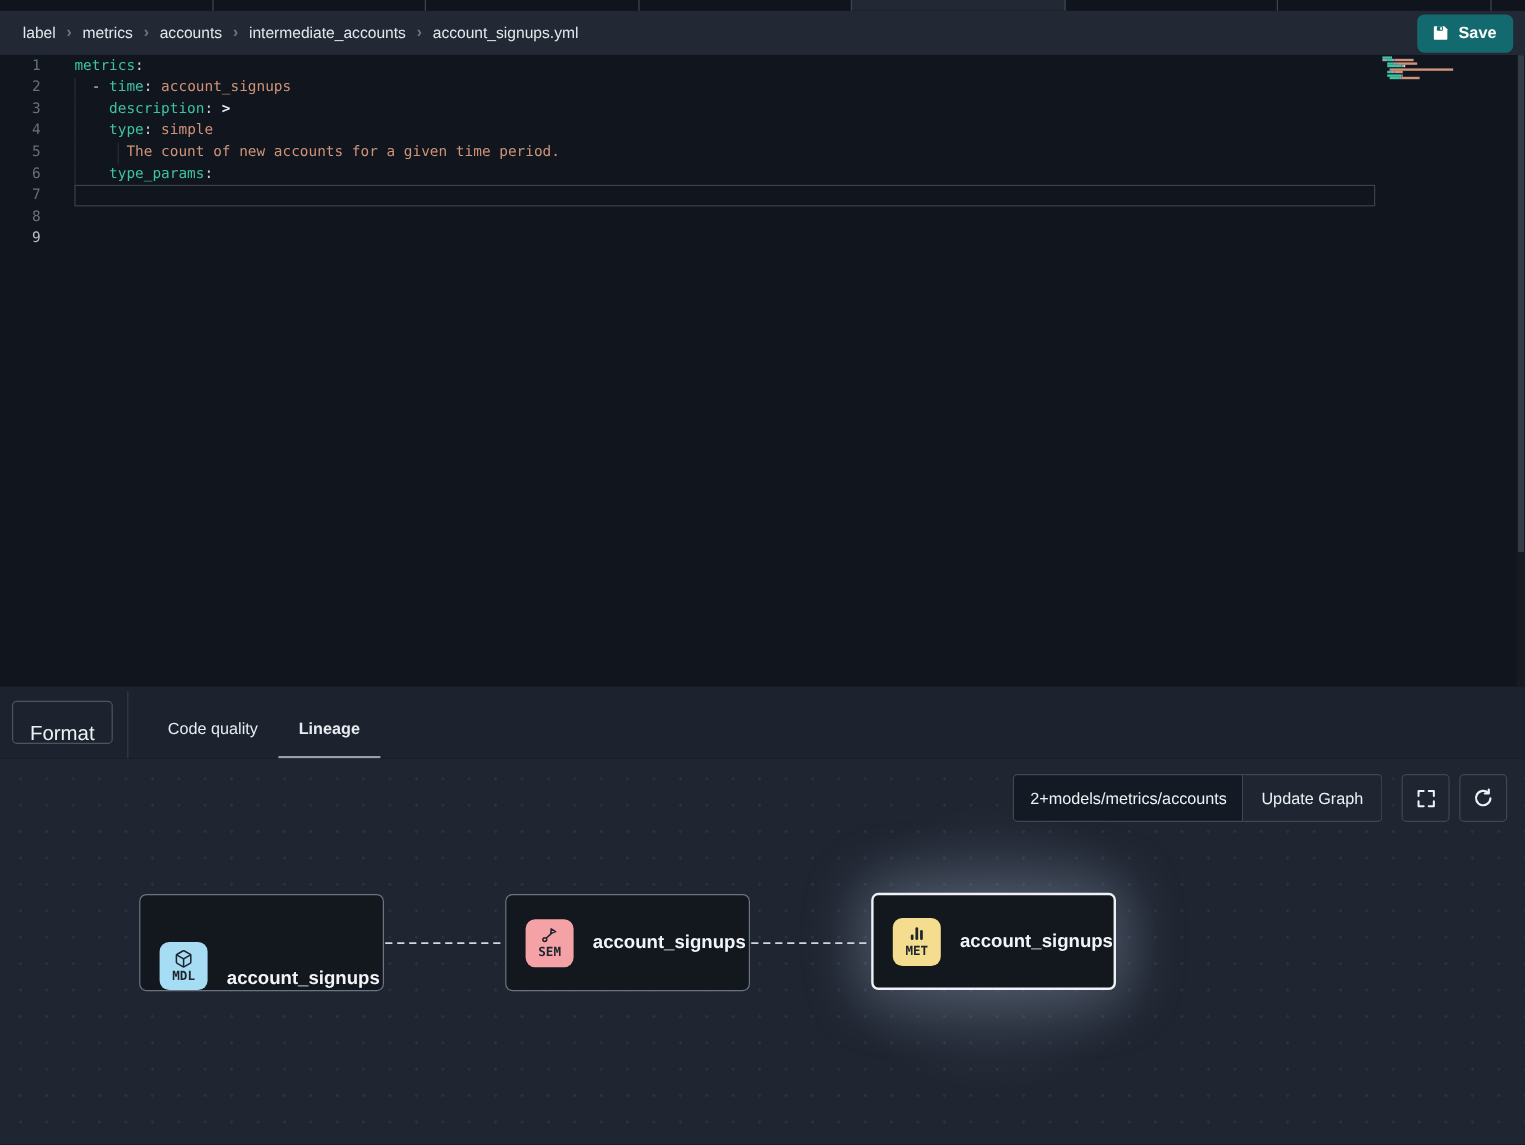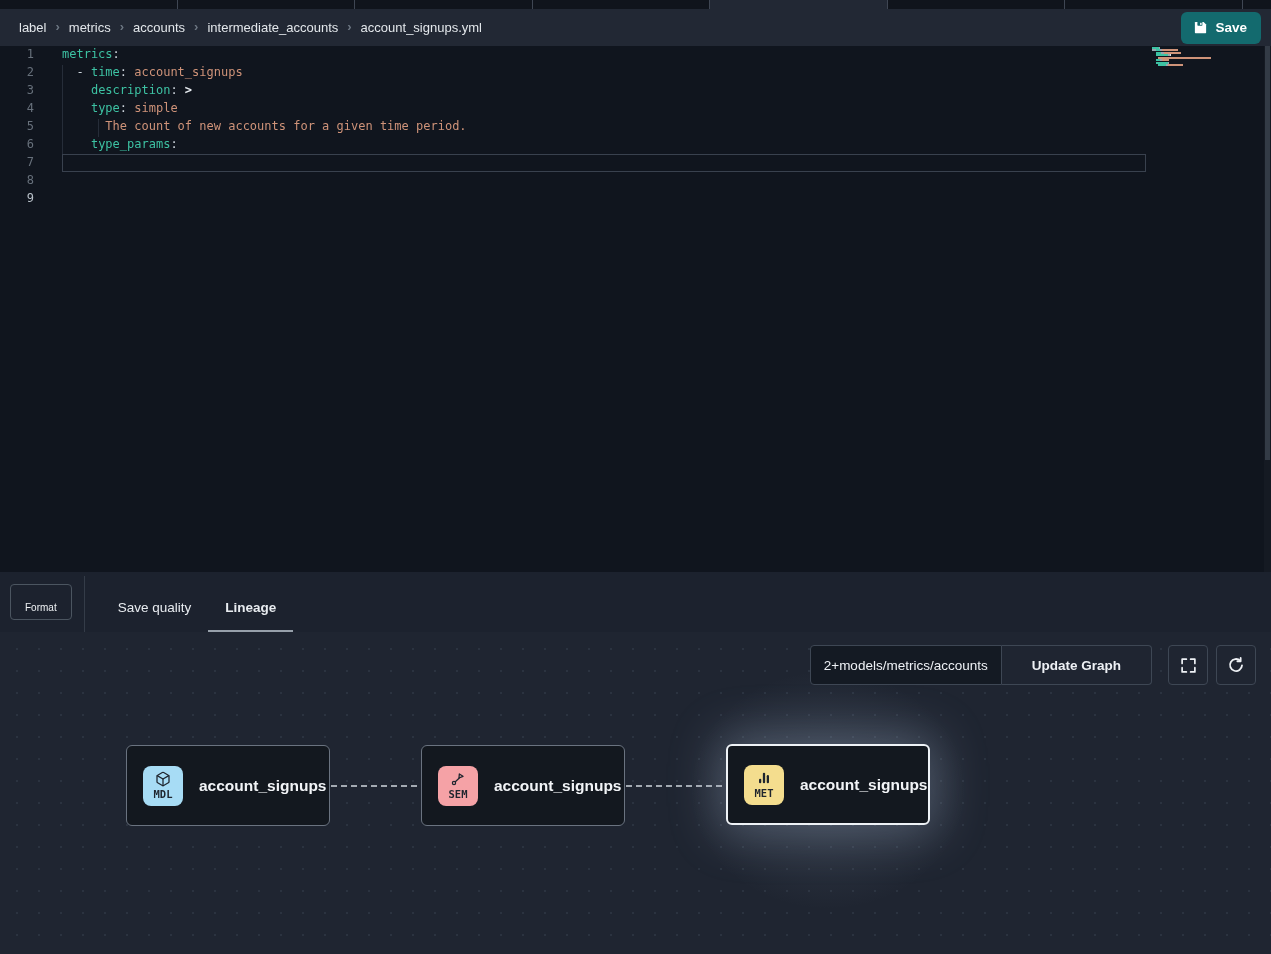--- a/index.html
+++ b/index.html
@@ -42,38 +42,38 @@
   .minimap { position:absolute; top:1px; left:1152px; width:110px; }
   .mm-line { display:flex; height:1.8px; margin-bottom:0.7px; }
   .mm-line span { height:100%; display:block; }
   .editor-scroll { position:absolute; top:0; right:0; width:7px; height:100%; background:#151a23; }
   .editor-scroll .thumb { position:absolute; top:0; left:1px; width:5px; height:414px; background:#333b46; }
 
   
   .panel-header { position:absolute; top:572px; left:0; right:0; height:60px; background:#1c222e;
     display:flex; align-items:center; padding-left:10px; }
   .format-btn { height:33px; padding:17px 14px; border:1px solid #4b5560; border-radius:4px;
-    background:transparent; color:#eef1f4; font-size:10px; font-family:inherit; cursor:pointer; }
+    background:transparent; color:#eef1f4; font-size:17px; font-family:inherit; cursor:pointer; }
   .vdivider { width:1px; height:56px; background:#343c48; margin:0 16px 0 12px; align-self:flex-end; }
   .tabs { display:flex; align-self:flex-end; height:48px; }
   .ptab { padding:0 17px; display:flex; align-items:center; color:#e8ecf0; font-size:13.5px;
     font-weight:500; cursor:pointer; border-bottom:2px solid transparent; }
   .ptab.active { border-bottom-color:#97a0aa; font-weight:600; }
 
   
   .canvas { position:absolute; top:632px; left:0; right:0; height:322px; background:#1f2531;
     background-image:radial-gradient(circle, #2b3340 1px, transparent 1.4px);
     background-size:22px 22px; background-position:6px 6px; }
   .lin-toolbar { position:absolute; top:13px; right:15px; display:flex; align-items:center; }
   .selector-input { width:192px; height:40px; background:#141a23; border:1px solid #3e4754;
     border-radius:4px 0 0 4px; color:#eef1f5; font-size:13.5px; font-family:inherit;
     padding:0 13px; outline:none; }
-  .update-btn { height:40px; padding:0 30px; background:#1f2531; border:1px solid #3e4754;
+  .update-btn { height:40px; padding:0 15px; background:#1f2531; border:1px solid #3e4754;
     border-left:none; border-radius:0 4px 4px 0; color:#eef1f5; font-size:13.5px;
-    font-weight:700; font-family:inherit; cursor:pointer; margin-right:16px; }
+    font-weight:400; font-family:inherit; cursor:pointer; margin-right:16px; }
   .icon-btn { width:40px; height:40px; background:#1f2531; border:1px solid #3e4754;
     border-radius:4px; color:#eef1f5; display:flex; align-items:center; justify-content:center;
     cursor:pointer; }
   .icon-btn + .icon-btn { margin-left:8px; }
 
   .glow { position:absolute; left:678px; top:28px; width:300px; height:260px; border-radius:50%;
     background:radial-gradient(ellipse at center, rgba(170,190,215,0.16) 0%, rgba(170,190,215,0.0) 65%); }
   .edges { position:absolute; top:0; left:0; }
   .node { position:absolute; width:204px; height:81px; background:#13181f;
     border:1px solid #6a7380; border-radius:6px; display:flex; align-items:center;
@@ -193,35 +193,35 @@
       </div>
     <div class="editor-scroll">
       <div class="thumb"></div>
     </div>
   </div>
 
   <div class="panel-header">
     <button class="format-btn">Format</button>
     <div class="vdivider"></div>
     <div class="tabs">
-        <div class="ptab">Save quality</div>
+        <div class="ptab">Code quality</div>
         <div class="ptab active">Lineage</div>
       </div>
   </div>
 
   <div class="canvas">
     <div class="glow"></div>
 
     <svg class="edges" width="1271" height="322">
       <line x1="321" y1="154" x2="420" y2="154" stroke="#d0d6dd" stroke-width="1.5" stroke-dasharray="6 4"></line>
       <line x1="626" y1="154" x2="725" y2="154" stroke="#d0d6dd" stroke-width="1.5" stroke-dasharray="6 4"></line>
     </svg>
 
     <div id="nodes-layer">
-        <div class="node" style="left: 126px; top: 113px;">
+        <div class="node" style="left: 116px; top: 113px; align-items: flex-end;">
           <div class="badge" style="background: rgb(167, 220, 245);">
             <span style="display: flex;">
               <svg width="16" height="16" viewBox="0 0 24 24" fill="none" stroke="#1f252e" stroke-width="1.9" stroke-linecap="round" stroke-linejoin="round">
                 <path d="M21 16V8a2 2 0 0 0-1-1.73l-7-4a2 2 0 0 0-2 0l-7 4A2 2 0 0 0 3 8v8a2 2 0 0 0 1 1.73l7 4a2 2 0 0 0 2 0l7-4A2 2 0 0 0 21 16z"></path>
                 <path d="M3.3 7 12 12l8.7-5"></path>
                 <path d="M12 22V12"></path>
               </svg>
             </span>
             <span class="blabel">MDL</span>
           </div>

